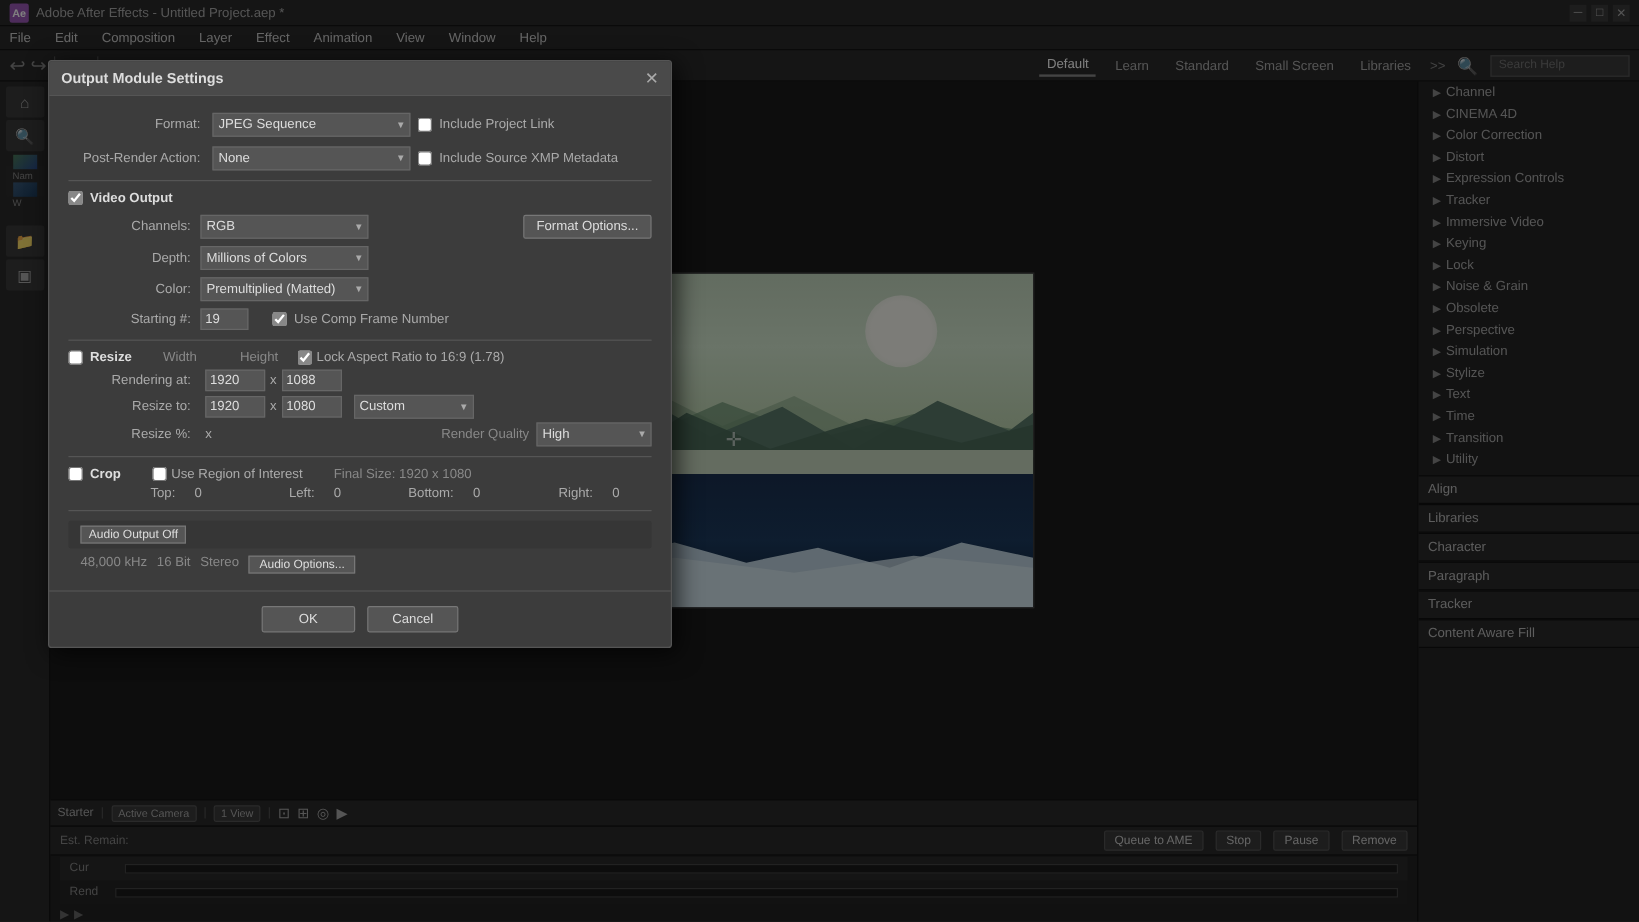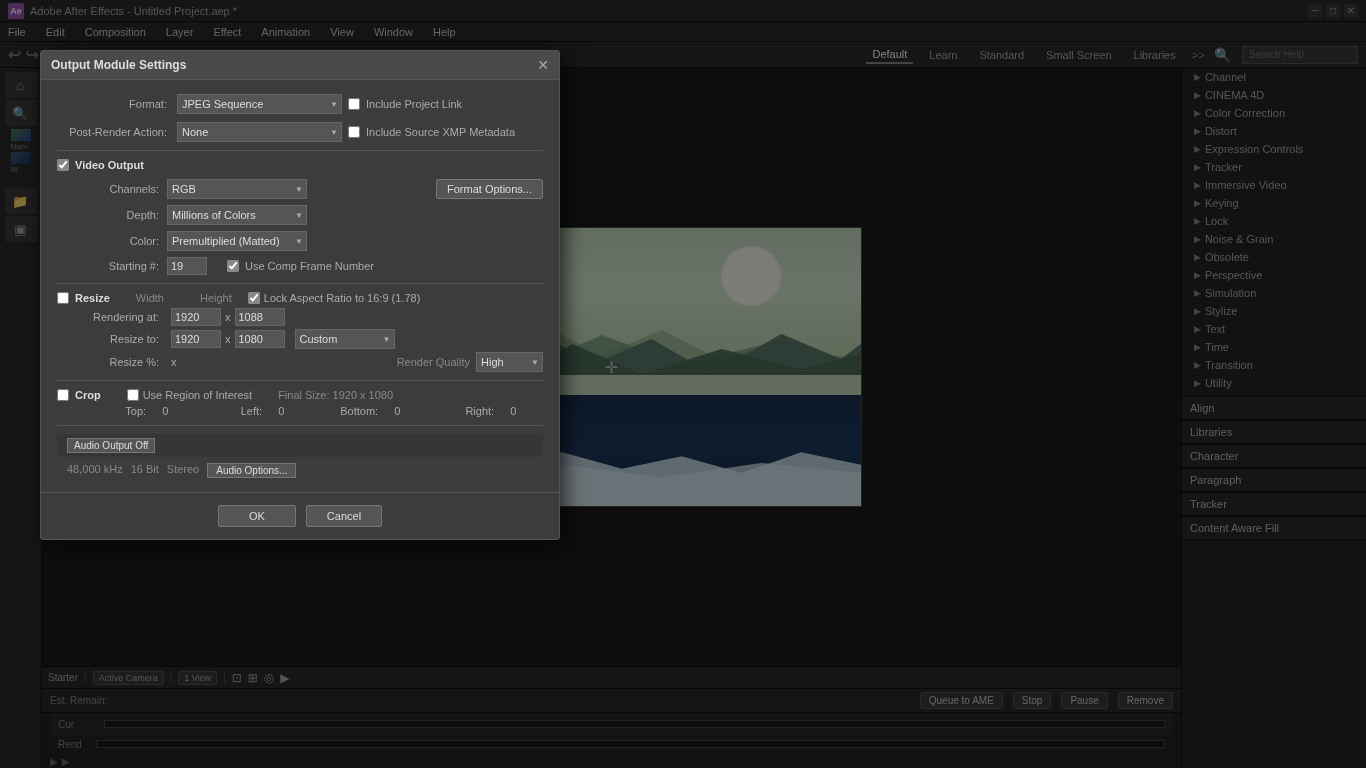--- a/index.html
+++ b/index.html
@@ -939,21 +939,21 @@
               <option>Custom</option>
             </select>
           </div>
         </div>
         <div class="resize-row">
           <span class="resize-label">Resize %:</span>
           <span class="resize-x">x</span>
           <div style="margin-left:auto;display:flex;align-items:center;gap:6px;">
             <span style="font-size:11px;color:#888;">Render Quality</span>
             <div class="select-wrapper">
-              <select class="ae-select" style="width:67px;">
+              <select class="ae-select" style="width:96px;">
                 <option>High</option>
               </select>
             </div>
           </div>
         </div>
       </div>
 
       <div class="section-divider"></div>
 
       <div class="crop-section">

